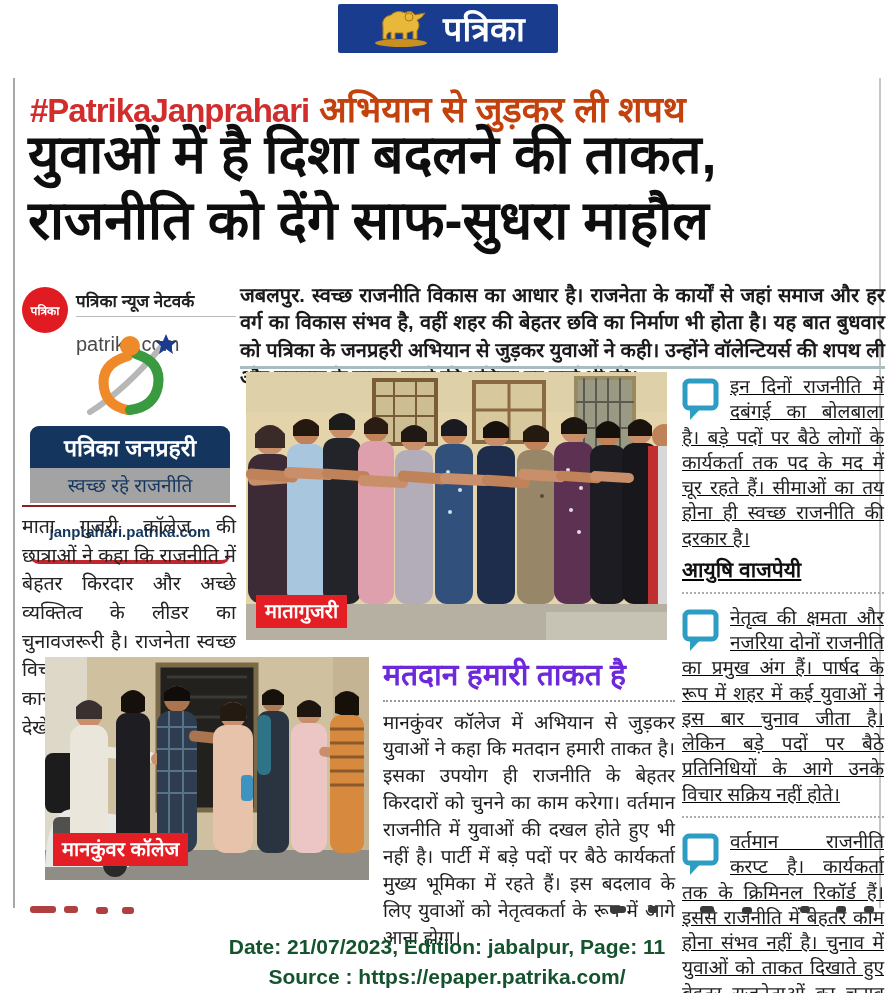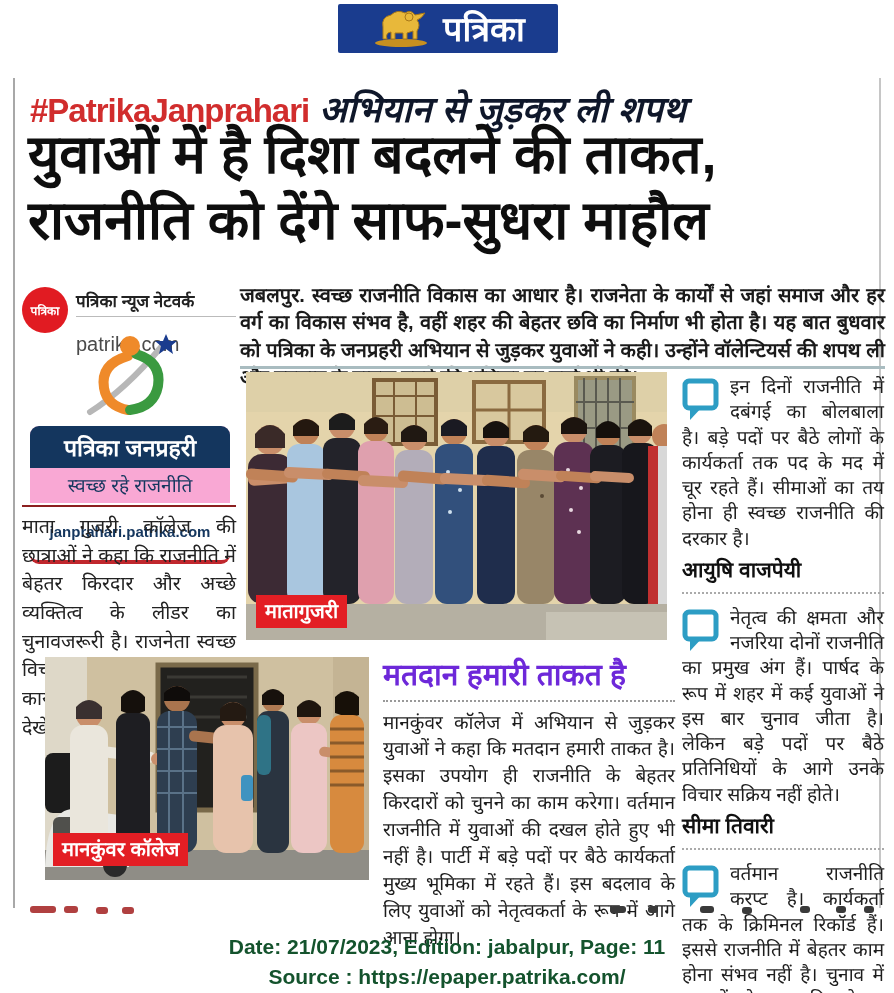--- a/index.html
+++ b/index.html
@@ -10,21 +10,21 @@
   .edge.right{left:879px;background:#c6c6c6;}
 
   
   .masthead{position:absolute;left:338px;top:4px;width:220px;height:49px;background:#1a3c8e;
             display:flex;align-items:center;justify-content:center;gap:8px;border-radius:2px;}
   .masthead .logo-text{color:#ffffff;font-size:34px;font-weight:bold;line-height:1;}
 
   
   .kicker{position:absolute;left:30px;top:84px;white-space:nowrap;font-weight:bold;}
   .kicker .tag{color:#d12d2d;font-size:33px;letter-spacing:-1px;}
-  .kicker .rest{color:#0f172a;font-size:36px;margin-left:10px;font-style:italic;}
+  .kicker .rest{color:#c2410c;font-size:36px;margin-left:10px;}
 
   
   .headline{position:absolute;left:28px;top:122px;width:856px;color:#0e0e0e;
             font-weight:800;font-size:54px;line-height:1.22;white-space:nowrap;}
 
   
   .intro{position:absolute;left:240px;top:282px;width:645px;font-size:20px;line-height:1.37;
          color:#1a1a1a;text-align:justify;font-weight:600;}
   .intro b{font-weight:800;}
   .intro-rule{position:absolute;left:240px;top:366px;width:645px;height:3px;background:#a9bcc0;}
@@ -32,21 +32,21 @@
   
   .byline{position:absolute;left:22px;top:287px;width:214px;display:flex;gap:8px;align-items:flex-start;}
   .byline .disc{width:46px;height:46px;border-radius:50%;background:#e11b22;color:#fff;
                 display:flex;align-items:center;justify-content:center;font-size:12px;font-weight:bold;flex:0 0 auto;}
   .byline .agency{font-size:17px;font-weight:bold;color:#222;padding-top:2px;}
   .byline .sep{height:1px;background:#bbb;margin:4px 0 2px;}
   .byline .site{font-size:20px;color:#4a4a4a;margin-top:16px;}
 
   
   .campaign{position:absolute;left:30px;top:330px;width:200px;text-align:center;}
-  .campaign .box{background:#f9a8d4;border-radius:9px;overflow:hidden;border-bottom:4px solid #c0272d;}
+  .campaign .box{background:#a3a3a3;border-radius:9px;overflow:hidden;border-bottom:4px solid #c0272d;}
   .campaign .band{background:#14365e;color:#ffffff;font-weight:bold;font-size:23px;padding:5px 2px;}
   .campaign .tagline{color:#14365e;font-size:19px;padding:4px 2px 5px;}
   .campaign .url{background:#ffffff;color:#14365e;font-weight:bold;font-size:15px;padding:20px 2px;}
   .maroon-rule{position:absolute;left:22px;top:505px;width:214px;height:2px;background:#8c1f1f;}
 
   
   .left-par{position:absolute;left:22px;top:512px;width:214px;font-size:19.5px;line-height:1.47;
             color:#222;text-align:justify;}
 
   
@@ -59,21 +59,21 @@
   .cap2{left:8px;bottom:14px;}
 
   
   .subart{position:absolute;left:383px;top:658px;width:292px;}
   .subart h2{margin:0;font-size:30px;color:#6d28d9;line-height:1.15;}
   .dotted{border-top:2px dotted #999;margin:7px 0 8px;}
   .subart p{margin:0;font-size:19px;line-height:1.42;color:#1c1c1c;text-align:justify;}
 
   
   .quotes{position:absolute;left:682px;top:374px;width:202px;}
-  .quote{overflow:visible;}
+  .quote{overflow:visible;text-decoration:underline;}
   .quote .bubble{float:left;width:40px;height:44px;margin:4px 8px 2px 0;}
   .quote .qtext{font-size:19px;line-height:1.33;color:#1d1d1d;text-align:justify;margin:0;}
   .quote .author{font-size:21px;font-weight:bold;color:#101010;margin:4px 0 0;clear:both;}
   .qdiv{border-top:2px dotted #aaa;margin:9px 0 11px;}
 
   
   .frag{position:absolute;height:7px;border-radius:3px;}
 
   
   .footer{position:absolute;left:0;top:932px;width:894px;text-align:center;color:#14532d;
@@ -323,21 +323,20 @@
     </div>
 
     <div class="quote">
       <span class="bubble">
         <svg width="40" height="44" viewBox="0 0 40 44">
           <rect x="3" y="3" width="31" height="27" rx="4" fill="#ffffff" stroke="#2d9dc4" stroke-width="5"></rect>
           <path d="M8 28 L21 28 L8 42 Z" fill="#2d9dc4"></path>
         </svg>
       </span>
       <p class="qtext">नेतृत्व की क्षमता और नजरिया दोनों राजनीति का प्रमुख अंग हैं। पार्षद के रूप में शहर में कई युवाओं ने इस बार चुनाव जीता है। लेकिन बड़े पदों पर बैठे प्रतिनिधियों के आगे उनके विचार सक्रिय नहीं होते।</p>
-      <p class="author">सीमा तिवारी</p>
       <div class="qdiv"></div>
     </div>
 
     <div class="quote">
       <span class="bubble">
         <svg width="40" height="44" viewBox="0 0 40 44">
           <rect x="3" y="3" width="31" height="27" rx="4" fill="#ffffff" stroke="#2d9dc4" stroke-width="5"></rect>
           <path d="M8 28 L21 28 L8 42 Z" fill="#2d9dc4"></path>
         </svg>
       </span>

